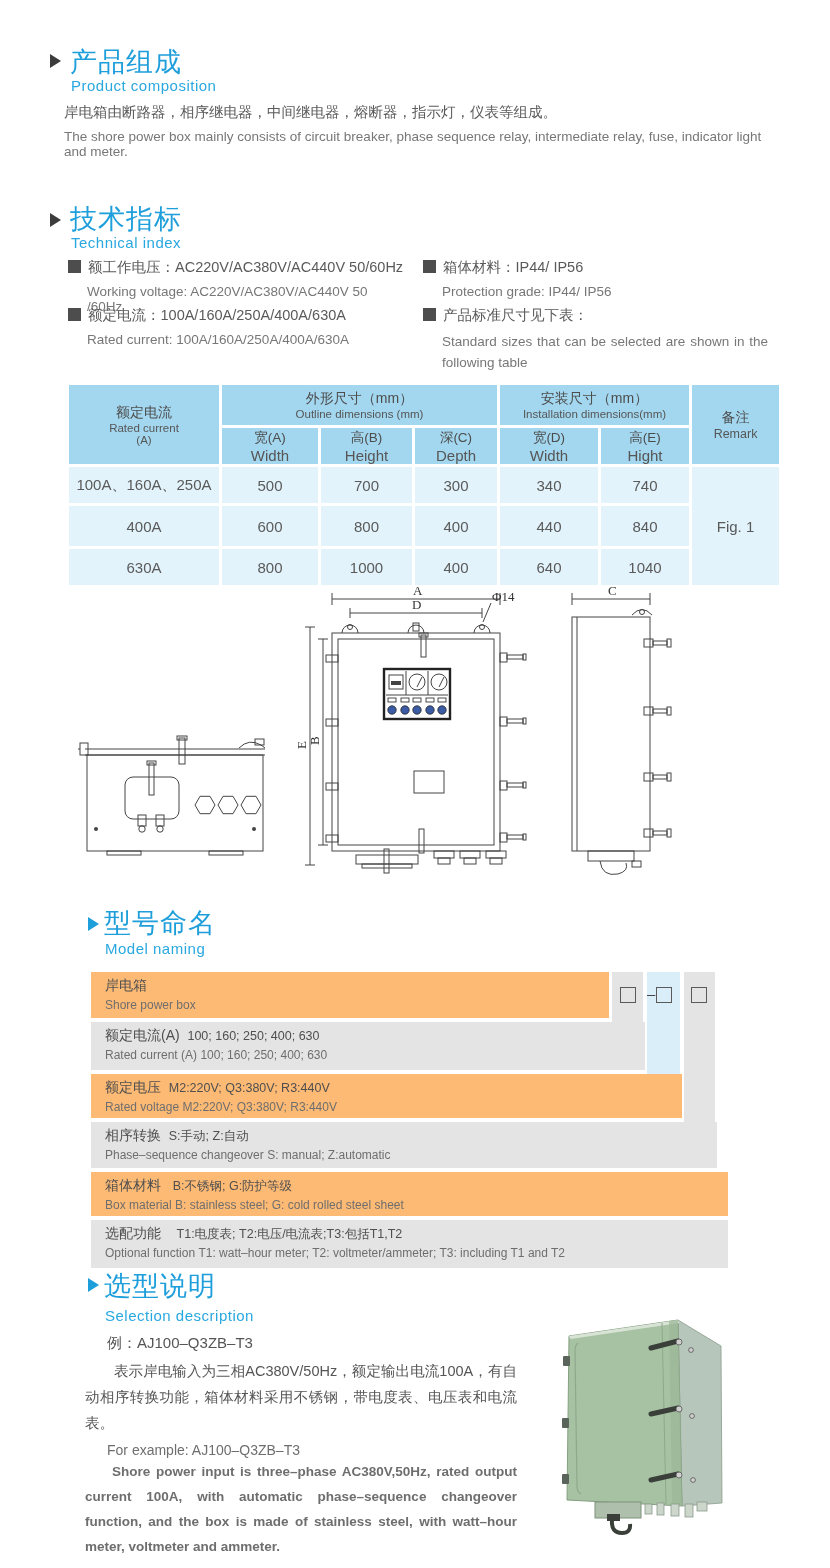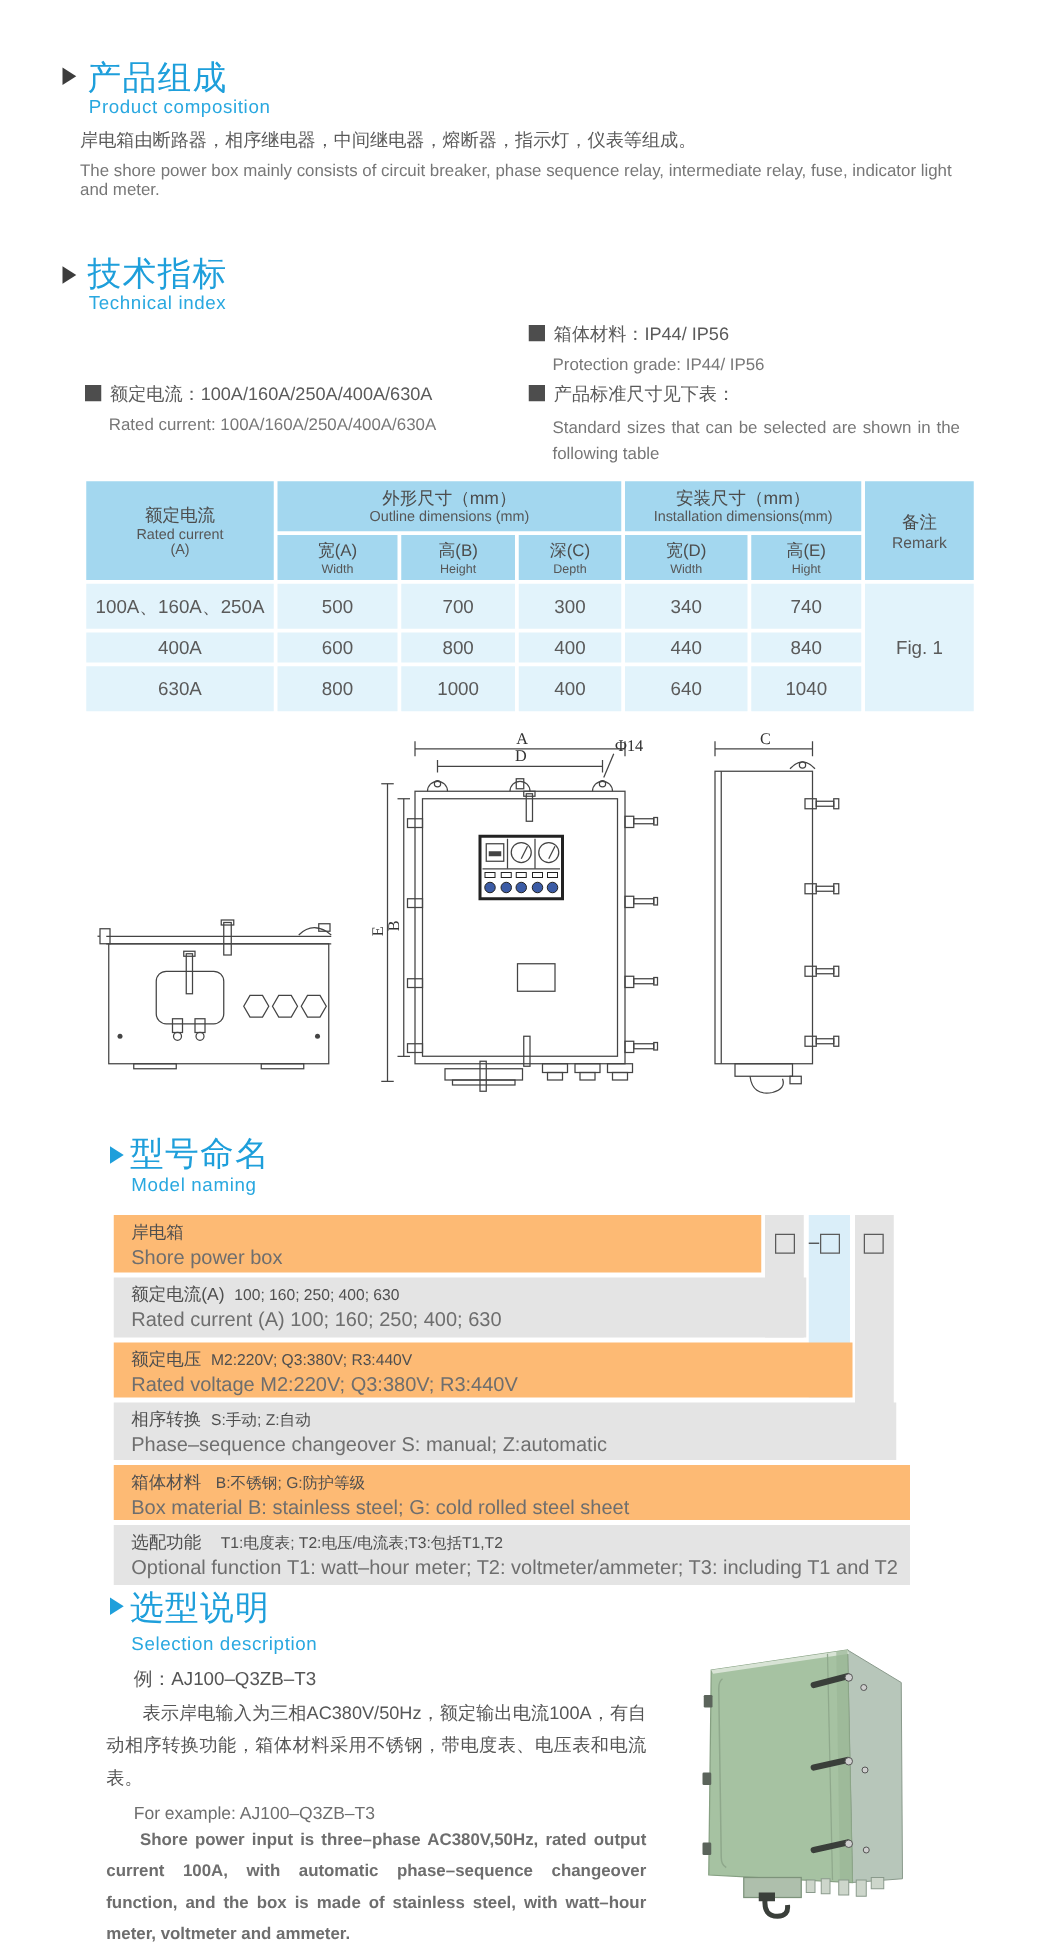--- a/index.html
+++ b/index.html
@@ -21,33 +21,33 @@
   .sq { display:inline-block; width:13px; height:13px; background:#4d4d4d; margin-right:7px; vertical-align:-1px; }
   .spec-zh { font-size:14.5px; color:#5a5a5a; }
   .spec-en { font-size:13.5px; color:#777; padding-left:19px; }
 
   
   table.size { border-collapse:separate; border-spacing:3px; table-layout:fixed; }
   table.size th, table.size td { text-align:center; vertical-align:middle; font-weight:normal; }
   th.hdr { background:#a3d7ef; color:#4c4c4c; }
   td.bdy { background:#e2f3fb; color:#5a5a5a; }
   .h-zh { font-size:14px; } .h-en { font-size:11.5px; color:#565656; }
-  .c-zh { font-size:13.5px; } .c-en { font-size:10px; color:#565656; }
+  .c-zh { font-size:13.5px; } .c-en { font-size:15px; color:#565656; }
   .num { font-size:15px; }
 
   
   .ladder { position:absolute; }
   .lrow { position:absolute; left:0; padding:5px 0 0 14px; }
   .lrow.blue { background:#fdba74; }
   .lrow.gray { background:#e4e4e4; }
   .strip { position:absolute; top:0; }
   .strip.gray { background:#e4e4e4; } .strip.blue { background:#daeef9; }
   .l-zh { font-size:14px; color:#4f4f4f; }
   .l-zh .val { font-size:12.5px; }
-  .l-en { font-size:16px; color:#6e6e6e; margin-top:3px; }
+  .l-en { font-size:12px; color:#6e6e6e; margin-top:3px; }
   .code-box { position:absolute; width:16px; height:16px; border:1.5px solid #5a5a5a; top:15px; }
   .code-dash { position:absolute; top:13px; font-size:15px; color:#444; }
   .code-prefix { position:absolute; top:13px; font-size:15px; color:#555; letter-spacing:1px; }
 
   
   .sel-example { font-size:15px; color:#555; margin-top:10px; text-indent:22px; }
   .sel-zh { font-size:14.5px; color:#555; line-height:1.78; text-align:justify; text-indent:2em; margin-top:6px; }
   .sel-en-ex { font-size:14px; color:#6e6e6e; margin-top:6px; text-indent:22px; }
   .sel-en { font-size:13.5px; color:#6e6e6e; line-height:1.85; text-align:justify; text-indent:2em; margin-top:2px;font-weight:bold; }
 
@@ -63,20 +63,24 @@
   <div class="abs tri" style="left:50px; top:54px;"></div>
   <div class="abs sec-title" style="left:70px; top:44px;">产品组成</div>
   <div class="abs sec-sub" style="left:71px; top:77px;">Product  composition</div>
   <div class="abs zh-body" style="left:64px; top:103px; width:720px;">岸电箱由断路器，相序继电器，中间继电器，熔断器，指示灯，仪表等组成。</div>
   <div class="abs en-body" style="left:64px; top:129px; width:720px;">The shore power box mainly consists of circuit breaker, phase sequence relay, intermediate relay, fuse, indicator light and meter.</div>
 
   <div class="abs tri" style="left:50px; top:213px;"></div>
   <div class="abs sec-title" style="left:70px; top:201px;">技术指标</div>
   <div class="abs sec-sub" style="left:71px; top:234px;">Technical index</div>
 
+  <div class="abs" style="left:68px; top:258px; width:336px;">
+    <div class="spec-zh"><span class="sq"></span><span>额工作电压：AC220V/AC380V/AC440V  50/60Hz</span></div>
+    <div class="spec-en" style="margin-top:7px;">Working voltage: AC220V/AC380V/AC440V 50 /60Hz</div>
+  </div>
   <div class="abs" style="left:68px; top:306px; width:336px;">
     <div class="spec-zh"><span class="sq"></span><span>额定电流：100A/160A/250A/400A/630A</span></div>
     <div class="spec-en" style="margin-top:7px;">Rated current: 100A/160A/250A/400A/630A</div>
   </div>
 
   <div class="abs" style="left:423px; top:258px; width:345px;">
     <div class="spec-zh"><span class="sq"></span><span>箱体材料：IP44/ IP56</span></div>
     <div class="spec-en" style="margin-top:7px;">Protection grade: IP44/ IP56</div>
   </div>
   <div class="abs" style="left:423px; top:306px; width:345px;">
@@ -138,21 +142,21 @@
     </tr>
     <tr style="height:36px;">
       <td class="bdy num">100A、160A、250A</td>
       <td class="bdy num">500</td>
       <td class="bdy num">700</td>
       <td class="bdy num">300</td>
       <td class="bdy num">340</td>
       <td class="bdy num">740</td>
       <td class="bdy num" rowspan="3">Fig. 1</td>
     </tr>
-    <tr style="height:24px;">
+    <tr style="height:40px;">
       <td class="bdy num">400A</td>
       <td class="bdy num">600</td>
       <td class="bdy num">800</td>
       <td class="bdy num">400</td>
       <td class="bdy num">440</td>
       <td class="bdy num">840</td>
     </tr>
     <tr style="height:36px;">
       <td class="bdy num">630A</td>
       <td class="bdy num">800</td>

